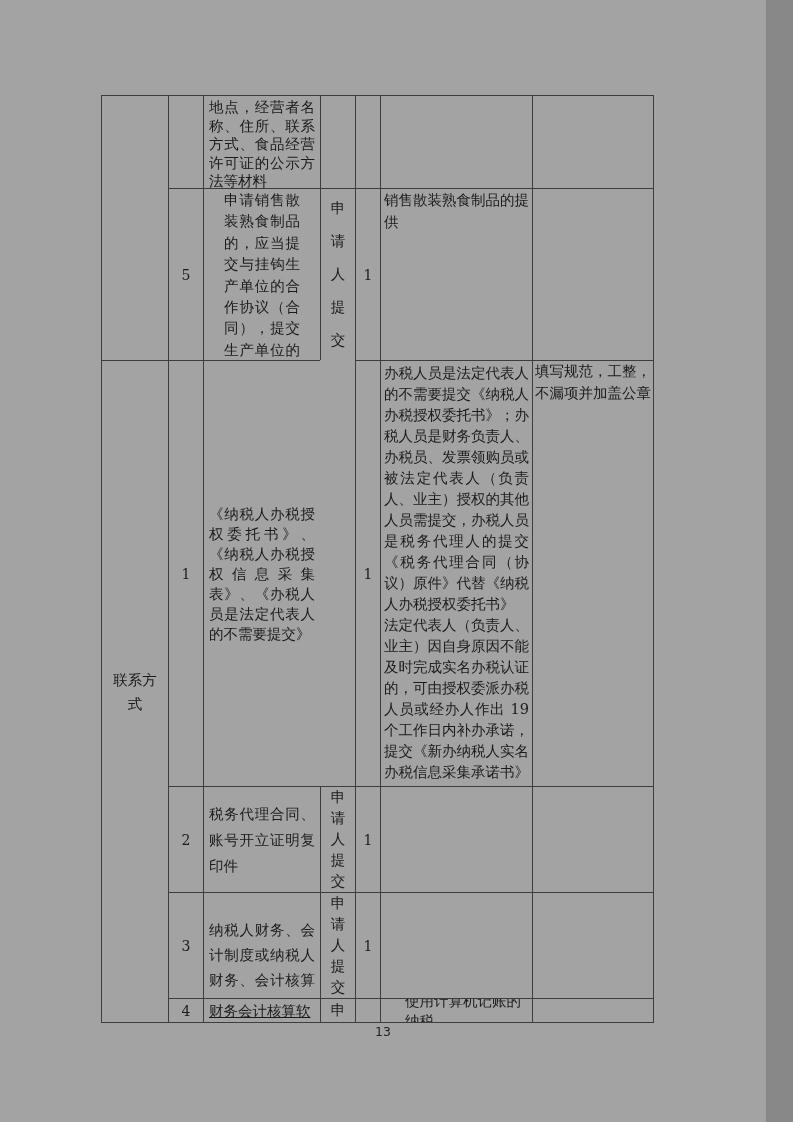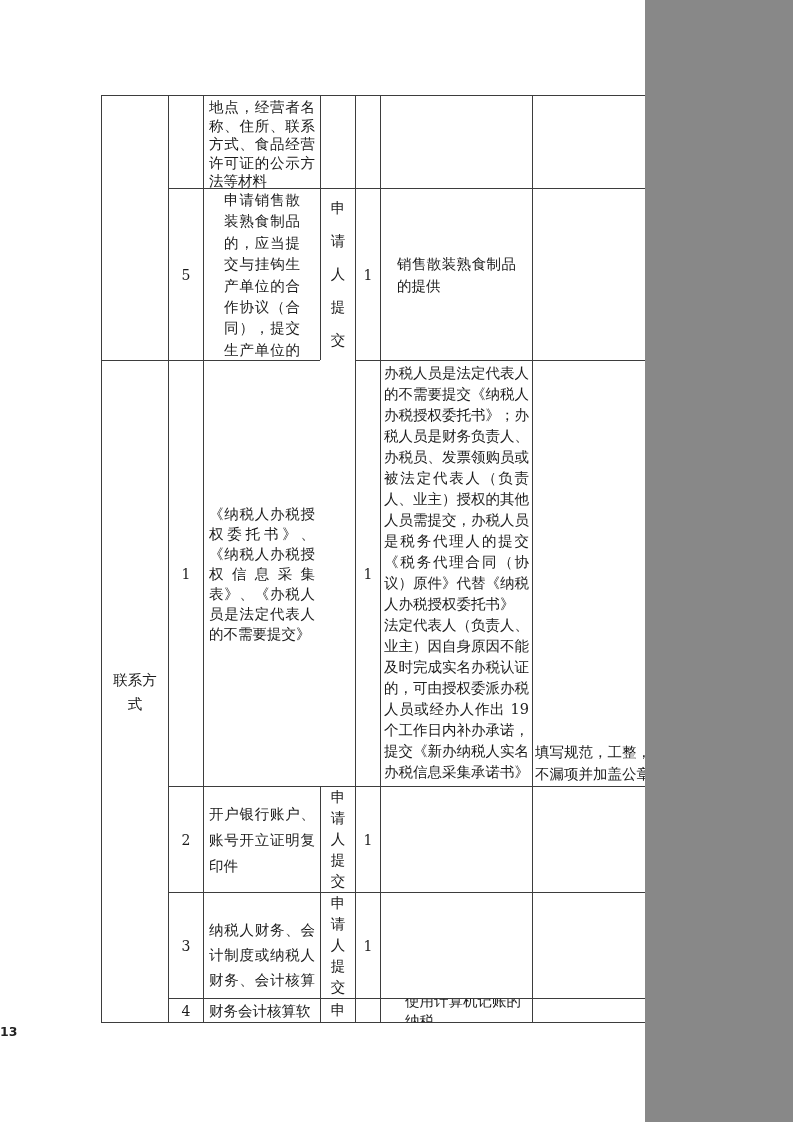--- a/index.html
+++ b/index.html
@@ -1,19 +1,19 @@
 <!DOCTYPE html>
 <html><head>
 <meta charset="utf-8">
 <style>
   html,body{margin:0;padding:0;background:#888;}
   .page{
     position:relative;
-    width:645px;height:1122px;
-    background:#ffffff;
+    width:766px;height:1122px;
+    background:#a3a3a3;
     font-family:"DejaVu Serif","Liberation Serif",serif;
     font-size:14.5px;
     color:#1b1b1b;
     overflow:hidden;
   }
   .tbl{
     position:absolute;left:101px;top:95px;
     width:552px;height:927px;
     display:grid;
     grid-template-columns:67px 35px 117px 35px 25px 152px 121px;
@@ -33,29 +33,30 @@
   .sub{display:flex;align-items:center;justify-content:center;}
   .sub .v{width:18px;line-height:21px;text-align:center;}
   .sub.lg .v{line-height:33px;}
   .mat0{padding:2px 5px;line-height:18.6px;text-align:justify;}
   .mat5{padding:1px 20px;line-height:21.4px;text-align:justify;}
   .matc{display:flex;align-items:center;padding:0 5px;}
   .lh20{line-height:20px;}
   .lh25{line-height:25px;margin-top:45px;}
   .lh26{line-height:26px;}
   .desct{padding:2px 3px;line-height:21px;text-align:justify;white-space:pre-line;}
-  .descc{display:flex;align-items:center;padding:0 16px;}
+  .descc{display:flex;align-items:flex-start;padding:0 3px;}
   .lh22{line-height:22px;}
-  .remc{display:flex;align-items:flex-end;padding:0 2px;font-family:Liberation Mono, monospace;}
+  .remc{display:flex;align-items:flex-start;padding:0 2px;}
   .lh215{line-height:21.5px;}
   .single{display:flex;align-items:center;padding:0 5px;line-height:20px;}
   .pageno{
     position:absolute;top:1024px;left:0;width:100%;
+    text-align:center;
     font-family:"DejaVu Sans","Liberation Sans",sans-serif;
-    font-size:12.5px;font-weight:bold;color:#222;
+    font-size:12.5px;font-weight:normal;color:#222;
   }
 </style>
 </head>
 <body>
 
 <div class="page">
 
   <div class="tbl">
 
     <div class="c cat" style="grid-column:1;grid-row:1 / span 2;"></div>
@@ -86,42 +87,42 @@
     </div>
     <div class="c cop" style="grid-column:5;grid-row:3;">1</div>
     <div class="c desct" style="grid-column:6;grid-row:3;">办税人员是法定代表人的不需要提交《纳税人办税授权委托书》；办税人员是财务负责人、办税员、发票领购员或被法定代表人（负责人、业主）授权的其他人员需提交，办税人员是税务代理人的提交《税务代理合同（协议）原件》代替《纳税人办税授权委托书》
 法定代表人（负责人、业主）因自身原因不能及时完成实名办税认证的，可由授权委派办税人员或经办人作出 19 个工作日内补办承诺，提交《新办纳税人实名办税信息采集承诺书》</div>
     <div class="c remc" style="grid-column:7;grid-row:3;">
       <div class="jt lh215">填写规范，工整，不漏项并加盖公章</div>
     </div>
 
     <div class="c num" style="grid-column:2;grid-row:4;">2</div>
     <div class="c matc" style="grid-column:3;grid-row:4;">
-      <div class="jt lh26">开户银行账户、账号开立证明复印件</div>
+      <div class="jt lh26">税务代理合同、账号开立证明复印件</div>
     </div>
     <div class="c sub" style="grid-column:4;grid-row:4;">
       <div class="v">申请人提交</div>
     </div>
     <div class="c cop" style="grid-column:5;grid-row:4;">1</div>
     <div class="c" style="grid-column:6;grid-row:4;"></div>
     <div class="c" style="grid-column:7;grid-row:4;"></div>
 
     <div class="c num" style="grid-column:2;grid-row:5;">3</div>
     <div class="c matc" style="grid-column:3;grid-row:5;">
       <div class="jt lh25">纳税人财务、会计制度或纳税人财务、会计核算办法</div>
     </div>
     <div class="c sub" style="grid-column:4;grid-row:5;">
       <div class="v">申请人提交</div>
     </div>
     <div class="c cop" style="grid-column:5;grid-row:5;">1</div>
     <div class="c" style="grid-column:6;grid-row:5;"></div>
     <div class="c" style="grid-column:7;grid-row:5;"></div>
 
     <div class="c num" style="grid-column:2;grid-row:6;">4</div>
-    <div class="c single" style="grid-column:3;grid-row:6;">财务会计核算软</div>
+    <div class="c single" style="grid-column:3;grid-row:6;text-decoration:underline;">财务会计核算软</div>
     <div class="c sub" style="grid-column:4;grid-row:6;">
       <div class="v">申</div>
     </div>
     <div class="c cop" style="grid-column:5;grid-row:6;"></div>
     <div class="c single" style="grid-column:6;grid-row:6;padding-left:24px;">使用计算机记账的纳税</div>
     <div class="c" style="grid-column:7;grid-row:6;"></div>
 
   </div>
 
   <div class="pageno">13</div>

